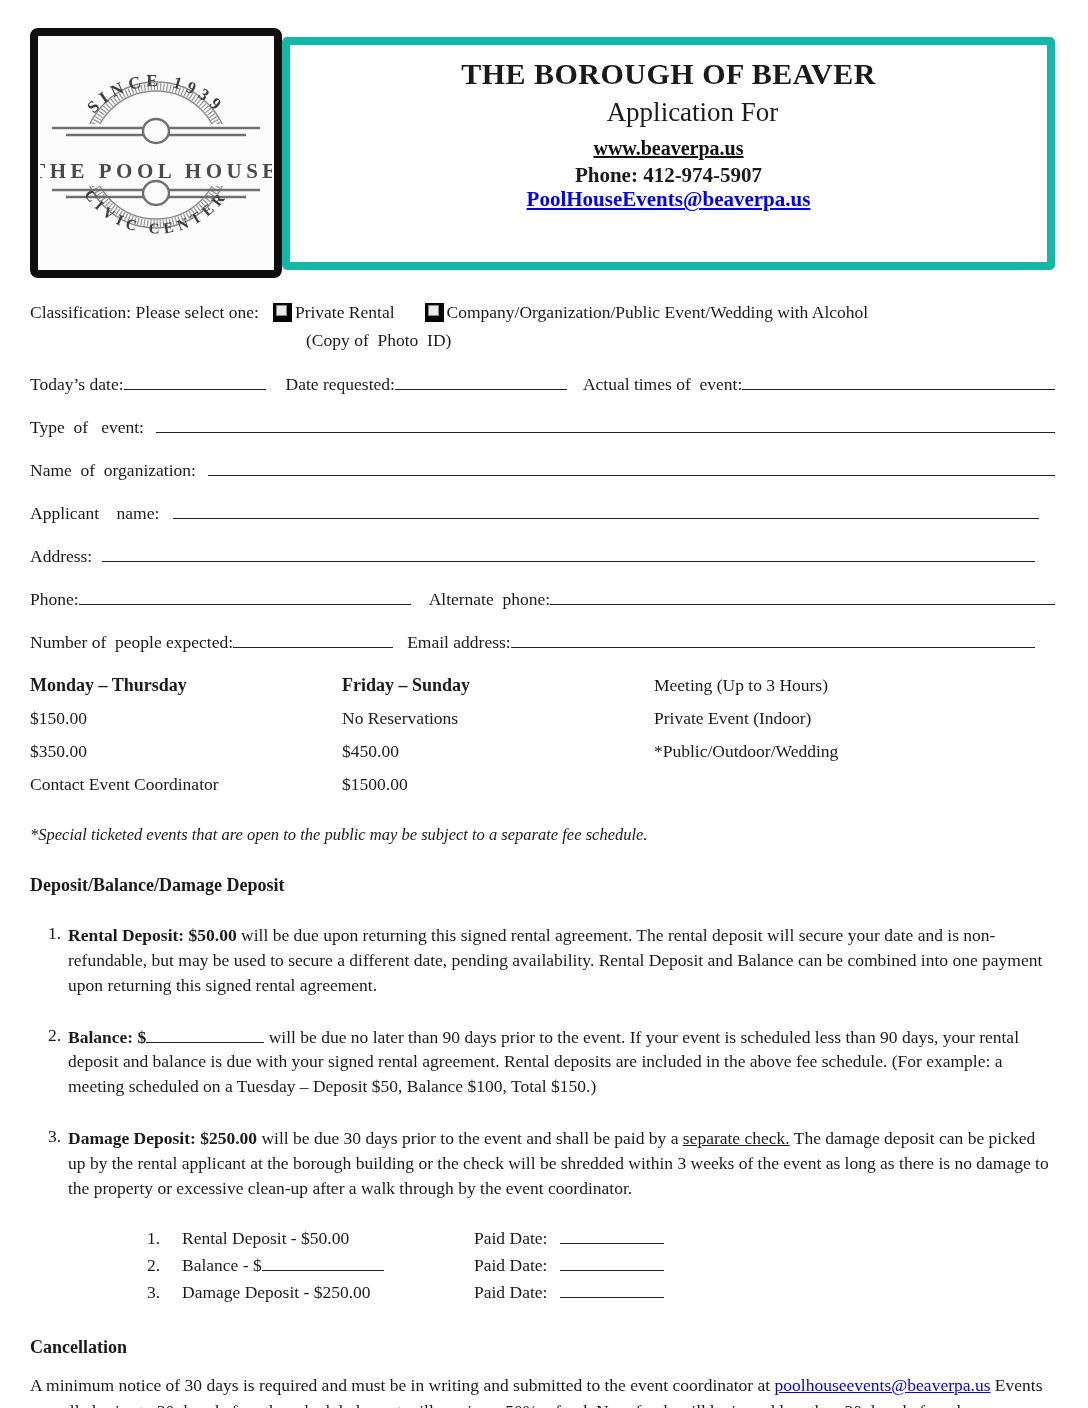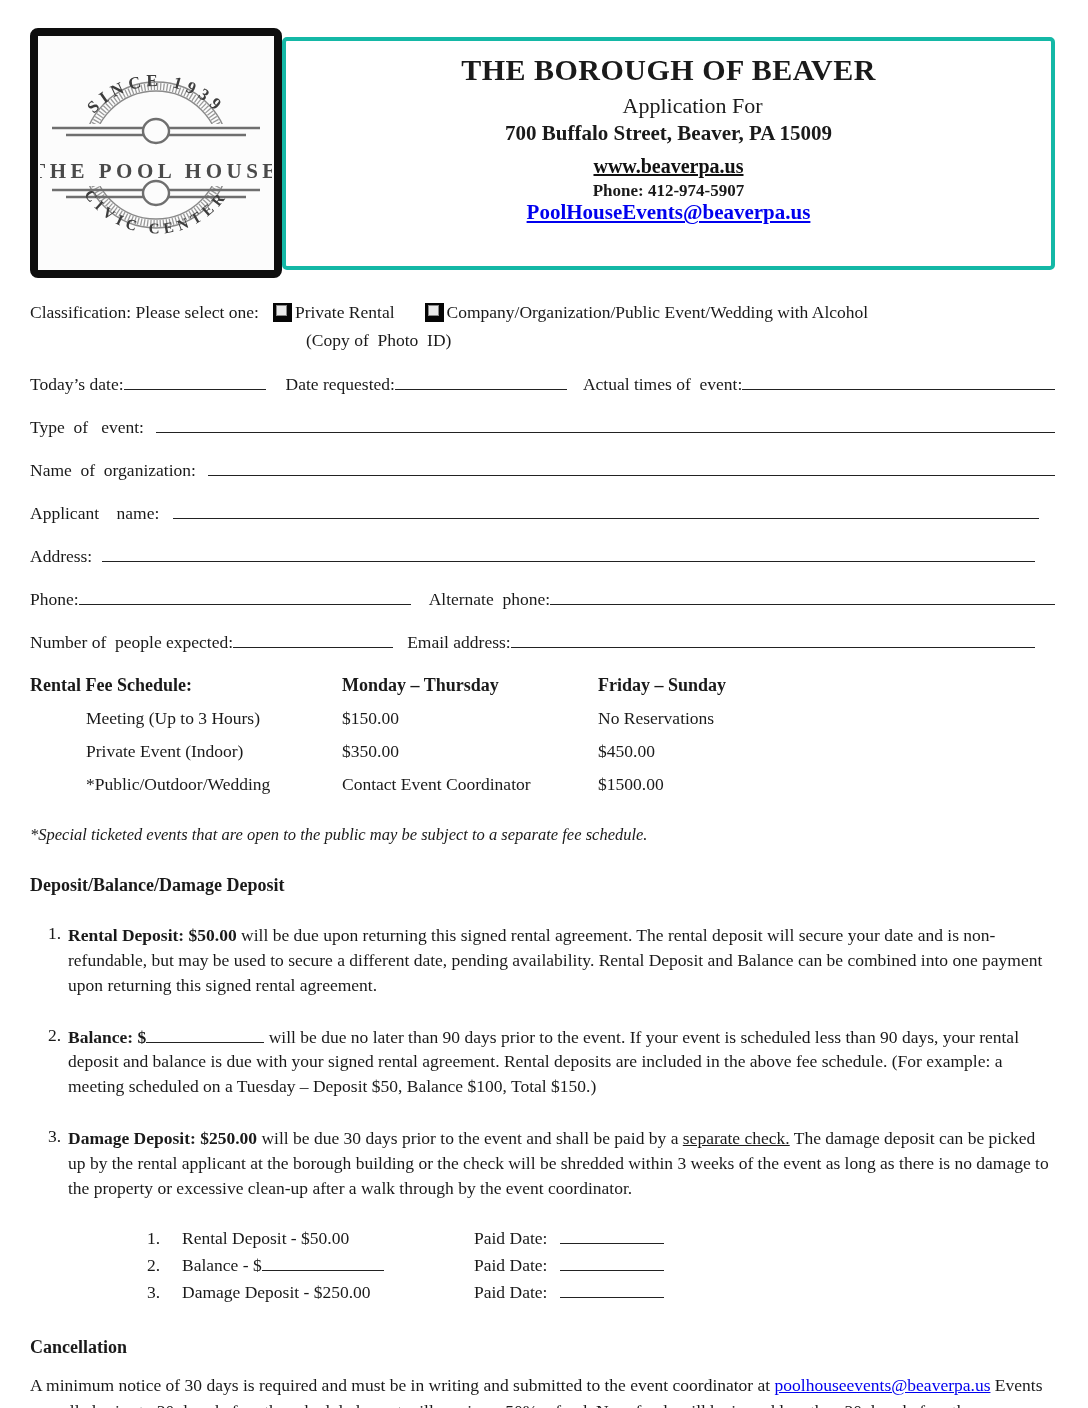--- a/index.html
+++ b/index.html
@@ -4,28 +4,28 @@
 <style>
   * { margin:0; padding:0; box-sizing:border-box; }
   html,body { background:#ffffff; }
   body { font-family:"Liberation Serif","DejaVu Serif",serif; color:#1a1a1a; }
   .page { width:1088px; height:1408px; background:#fff; padding:28px 33px 0 30px; overflow:hidden; }
 
   
   .header-row { display:flex; align-items:flex-start; }
   .logo-box { width:252px; height:250px; border:8px solid #0e0e0e; border-radius:8px;
               background:#fcfcfc; flex-shrink:0; display:flex; align-items:center; justify-content:center; }
-  .title-box { flex:1; border:4px solid #14b8a6; border-radius:5px; margin-top:9px; height:233px;
+  .title-box { flex:1; border:8px solid #14b8a6; border-radius:5px; margin-top:9px; height:233px;
                text-align:center; padding-top:12px; background:#fff; }
   .t-org   { font-size:30px; font-weight:bold; letter-spacing:.5px; }
-  .t-app   { font-size:22px; margin-top:6px;padding-left:48px; }
+  .t-app   { font-size:27px; margin-top:6px;padding-left:48px; }
   .t-form  { font-size:30px; font-weight:bold; margin-top:4px; }
   .t-addr  { font-size:21px; font-weight:bold; margin-top:2px; }
   .t-web   { font-size:20px; font-weight:bold; text-decoration:underline; margin-top:9px; display:inline-block; color:#111; }
-  .t-phone { font-size:17px; font-weight:bold; margin-top:3px; }
+  .t-phone { font-size:21px; font-weight:bold; margin-top:3px; }
   .t-email { font-size:21px; font-weight:bold; margin-top:-1px; }
   .t-email a { color:#0000ee; text-decoration:underline; }
 
   
   .txt { font-size:17.5px; white-space:pre-wrap; }
   .blank { display:inline-block; border-bottom:1.6px solid #222; height:17px; vertical-align:baseline; }
   .fillrow { display:flex; align-items:baseline; margin-top:21px; }
   .grow { flex:1; }
 
   
@@ -101,21 +101,20 @@
         </text>
         <text font-family="Liberation Serif, DejaVu Serif, serif" font-size="15" font-weight="bold" letter-spacing="5" fill="#3d3d3d">
           <textPath href="#arcBottom" startOffset="50%" text-anchor="middle">CIVIC CENTER</textPath>
         </text>
       </svg>
     </div>
 
     <div class="title-box">
       <div class="t-org">THE BOROUGH OF BEAVER</div>
       <div class="t-app">Application For</div>
-      <div class="t-addr">700 Buffalo Street, Beaver, PA  15009</div>
       <div><span class="t-web">www.beaverpa.us</span></div>
       <div class="t-phone">Phone: 412-974-5907</div>
       <div class="t-email"><a href="#">PoolHouseEvents@beaverpa.us</a></div>
     </div>
   </div>
 
   <div class="class-row txt">
     <span>Classification: Please select one:</span>
     <span class="opt" style="margin-left:14px;">
       <span class="checkbox"><span class="inner"></span></span>
@@ -175,21 +174,20 @@
 
   <div class="fillrow txt">
     <span>Number of  people expected:</span>
     <span class="blank" style="width:160px;"></span>
     <span style="width:14px;"></span>
     <span>Email address:</span>
     <span class="blank grow" style="margin-right:20px;"></span>
   </div>
 
   <div class="fee-grid txt">
-    <div class="fee-head">Rental Fee Schedule:</div>
     <div class="fee-head">Monday – Thursday</div>
     <div class="fee-head">Friday – Sunday</div>
 
     <div class="fee-item">Meeting (Up to 3 Hours)</div>
     <div>$150.00</div>
     <div>No Reservations</div>
 
     <div class="fee-item">Private Event (Indoor)</div>
     <div>$350.00</div>
     <div>$450.00</div>

